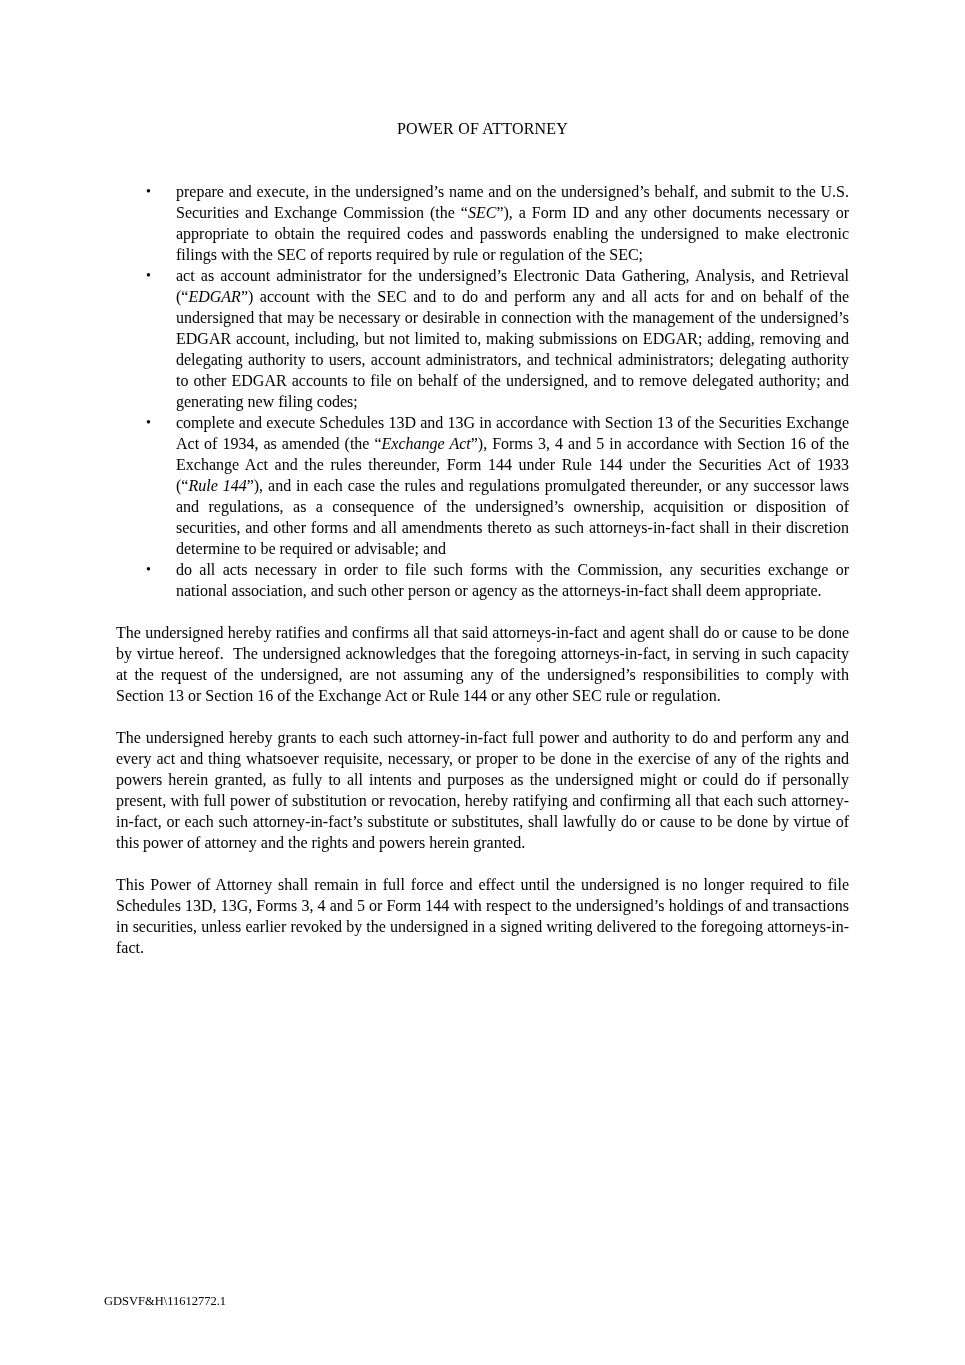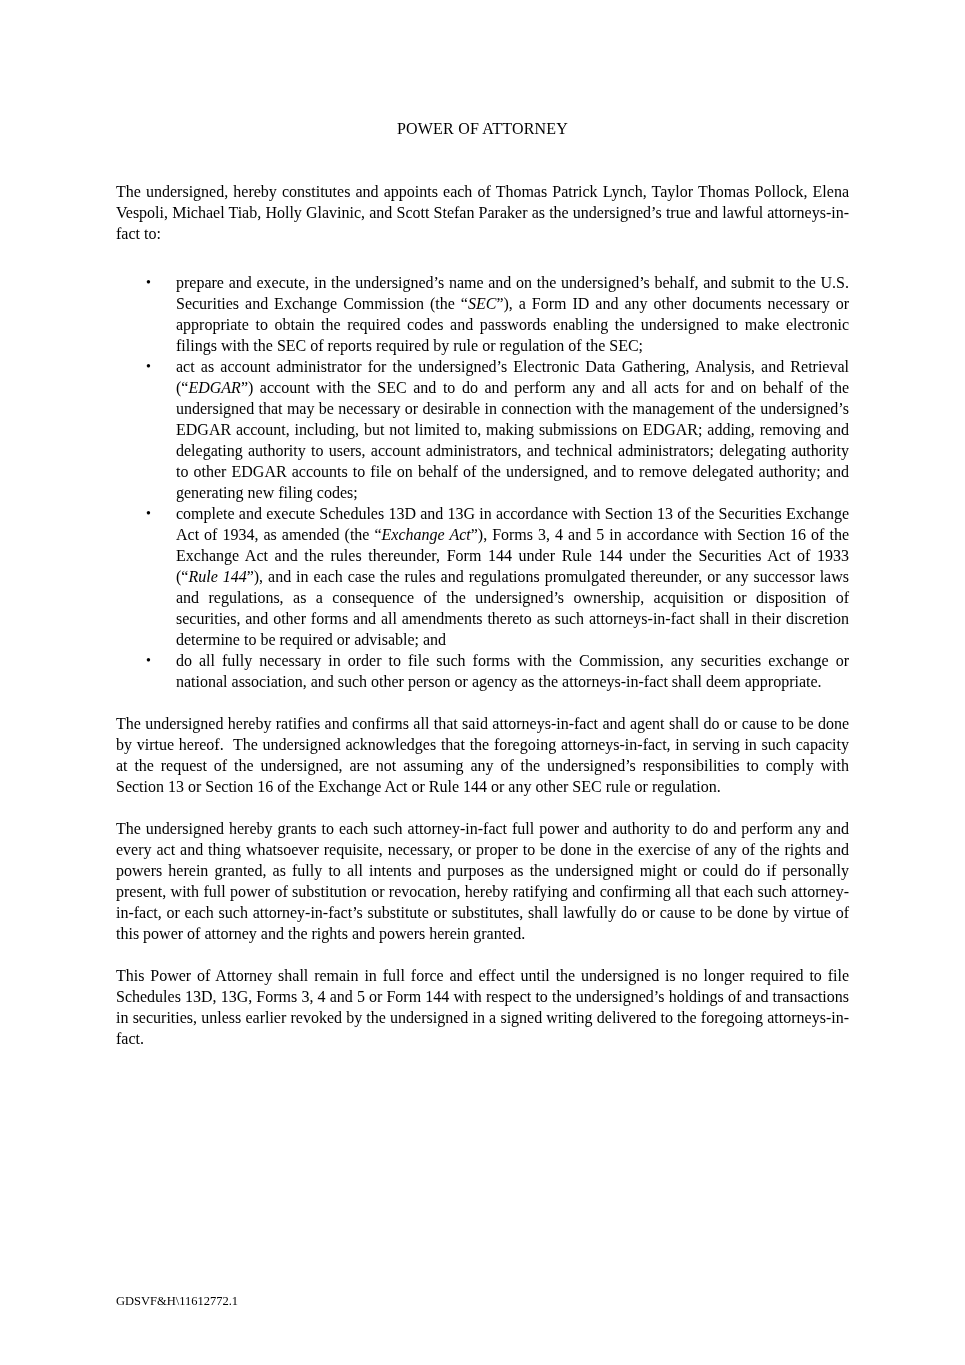--- a/index.html
+++ b/index.html
@@ -48,51 +48,50 @@
     left: 30px;
     top: 0;
     font-size: 14px;
   }
   .bi {
     font-weight: normal;
     font-style: italic;
   }
   .footer-ref {
     position: absolute;
-    left: 116px;
+    left: 104px;
     bottom: 56px;
     font-size: 12.5px;
     line-height: 15px;
   }
 </style>
 </head>
 <body>
 
 <div class="page">
 
   <h1 class="doc-title">POWER OF ATTORNEY</h1>
 
-  <p class="para">The undersigned, hereby constitutes and appoints each of Thomas Patrick Lynch, Taylor Thomas Pollock, Elena Vespoli, Michael Tiab, Holly Glavinic, and Scott Stefan Paraker as the undersigned’s true and lawful attorneys-in-fact to:</p>
 
   <ul class="bullet-list">
     <li>
       <span class="bullet">•</span>
       <span><span>prepare and execute, in the undersigned’s name and on the undersigned’s behalf, and submit to the U.S. Securities and Exchange Commission (the “</span><span class="bi">SEC</span><span>”), a Form ID and any other documents necessary or appropriate to obtain the required codes and passwords enabling the undersigned to make electronic filings with the SEC of reports required by rule or regulation of the SEC;</span></span>
     </li>
     <li>
       <span class="bullet">•</span>
       <span><span>act as account administrator for the undersigned’s Electronic Data Gathering, Analysis, and Retrieval (“</span><span class="bi">EDGAR</span><span>”) account with the SEC and to do and perform any and all acts for and on behalf of the undersigned that may be necessary or desirable in connection with the management of the undersigned’s EDGAR account, including, but not limited to, making submissions on EDGAR; adding, removing and delegating authority to users, account administrators, and technical administrators; delegating authority to other EDGAR accounts to file on behalf of the undersigned, and to remove delegated authority; and generating new filing codes;</span></span>
     </li>
     <li>
       <span class="bullet">•</span>
       <span><span>complete and execute Schedules 13D and 13G in accordance with Section 13 of the Securities Exchange Act of 1934, as amended (the “</span><span class="bi">Exchange Act</span><span>”), Forms 3, 4 and 5 in accordance with Section 16 of the Exchange Act and the rules thereunder, Form 144 under Rule 144 under the Securities Act of 1933 (“</span><span class="bi">Rule 144</span><span>”), and in each case the rules and regulations promulgated thereunder, or any successor laws and regulations, as a consequence of the undersigned’s ownership, acquisition or disposition of securities, and other forms and all amendments thereto as such attorneys-in-fact shall in their discretion determine to be required or advisable; and</span></span>
     </li>
     <li>
       <span class="bullet">•</span>
-      <span><span>do all fully necessary in order to file such forms with the Commission, any securities exchange or national association, and such other person or agency as the attorneys-in-fact shall deem appropriate.</span></span>
+      <span><span>do all acts necessary in order to file such forms with the Commission, any securities exchange or national association, and such other person or agency as the attorneys-in-fact shall deem appropriate.</span></span>
     </li>
   </ul>
 
   <p class="para">The undersigned hereby ratifies and confirms all that said attorneys-in-fact and agent shall do or cause to be done by virtue hereof.&nbsp; The undersigned acknowledges that the foregoing attorneys-in-fact, in serving in such capacity at the request of the undersigned, are not assuming any of the undersigned’s responsibilities to comply with Section 13 or Section 16 of the Exchange Act or Rule 144 or any other SEC rule or regulation.</p>
 
   <p class="para">The undersigned hereby grants to each such attorney-in-fact full power and authority to do and perform any and every act and thing whatsoever requisite, necessary, or proper to be done in the exercise of any of the rights and powers herein granted, as fully to all intents and purposes as the undersigned might or could do if personally present, with full power of substitution or revocation, hereby ratifying and confirming all that each such attorney-in-fact, or each such attorney-in-fact’s substitute or substitutes, shall lawfully do or cause to be done by virtue of this power of attorney and the rights and powers herein granted.</p>
 
   <p class="para">This Power of Attorney shall remain in full force and effect until the undersigned is no longer required to file Schedules 13D, 13G, Forms 3, 4 and 5 or Form 144 with respect to the undersigned’s holdings of and transactions in securities, unless earlier revoked by the undersigned in a signed writing delivered to the foregoing attorneys-in-fact.</p>
 
   <div class="footer-ref">GDSVF&amp;H\11612772.1</div>

